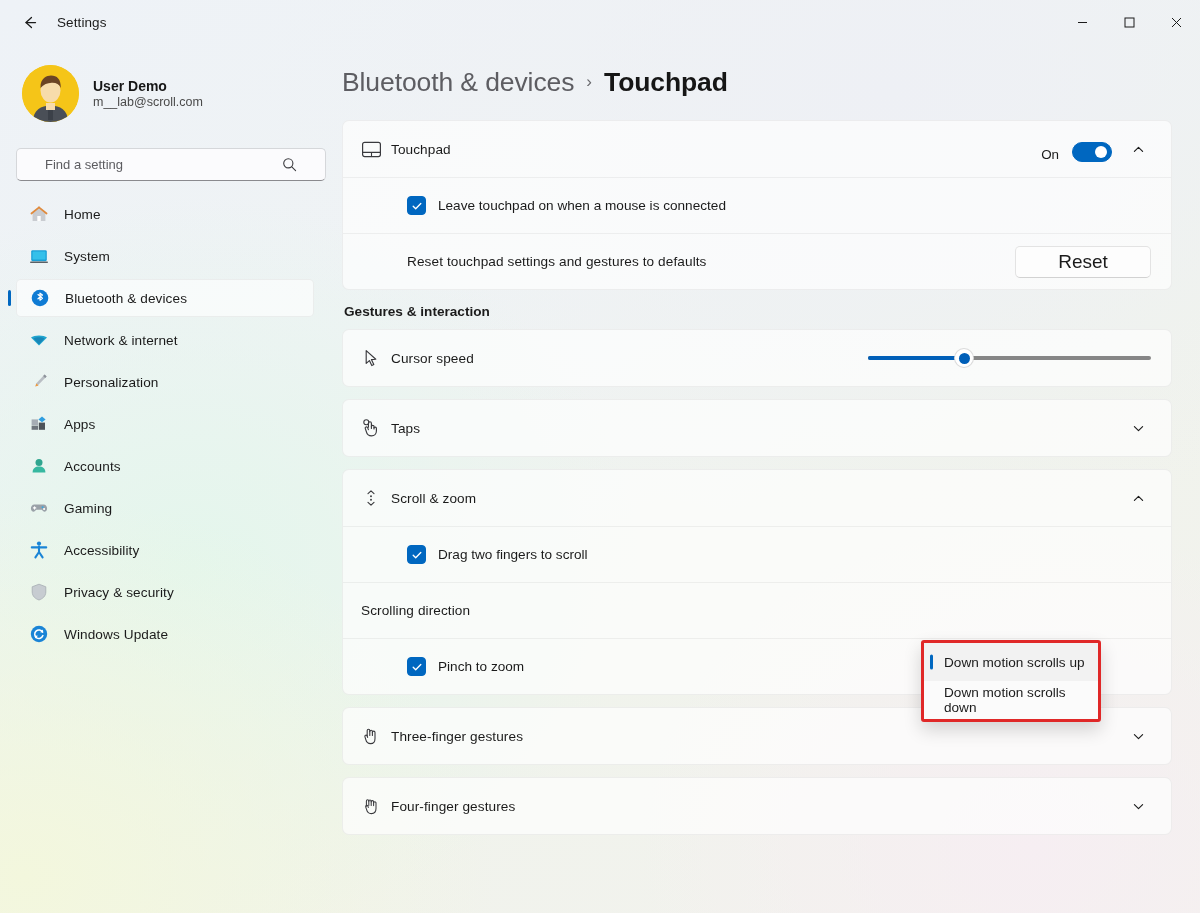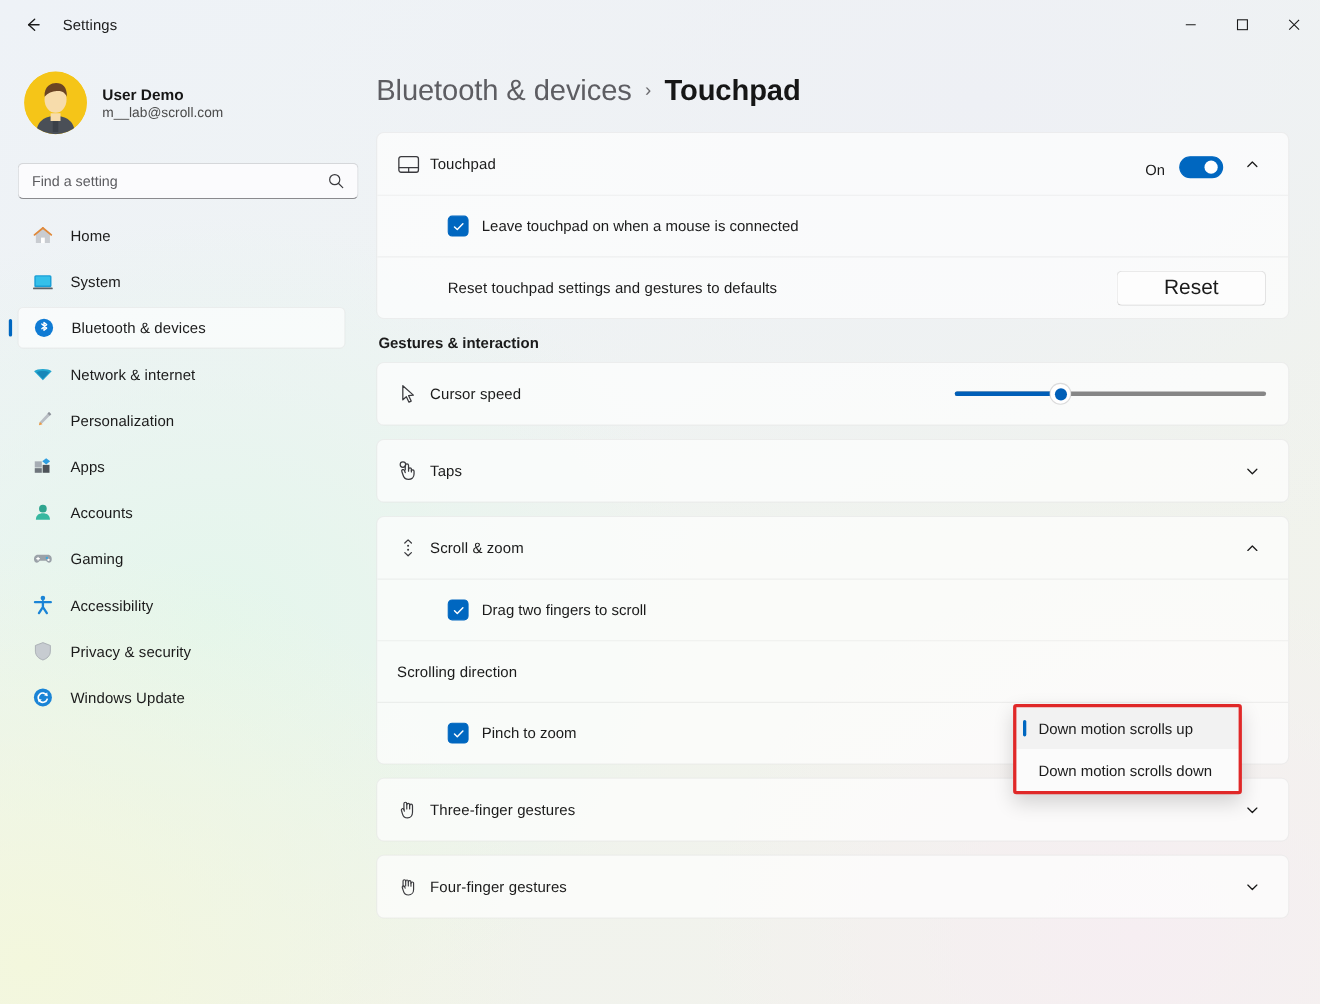--- a/index.html
+++ b/index.html
@@ -98,21 +98,21 @@
     height: 33px;
   }
   .search-box {
     width: 310px; height: 33px;
     border: 1px solid #d5d7da;
     border-bottom: 1px solid #8a8a8e;
     border-radius: 5px;
     background: #fbfbfd;
     display: flex;
     align-items: center;
-    padding: 0 12px;
+    padding: 0 28px;
     cursor: text;
     justify-content: center;
   }
   .search-box input {
     border: none; outline: none; background: transparent;
     font-family: "Liberation Sans", sans-serif;
     font-size: 13px;
     color: #1b1b1b;
     width: 240px;
   }
@@ -315,21 +315,21 @@
     border-radius: 50%;
     background: #005fb8;
     display: block;
   }
 
   
   .dropdown-anno {
     position: absolute;
     left: 921px;
     top: 640px;
-    width: 208px;
+    width: 180px;
     border: 3px solid #e02828;
     border-radius: 3px;
     z-index: 60;
     background: #fbfbfb;
     box-shadow: 0 8px 18px rgba(0,0,0,0.16);
   }
   .dd-item {
     position: relative;
     height: 38px;
     display: flex;

